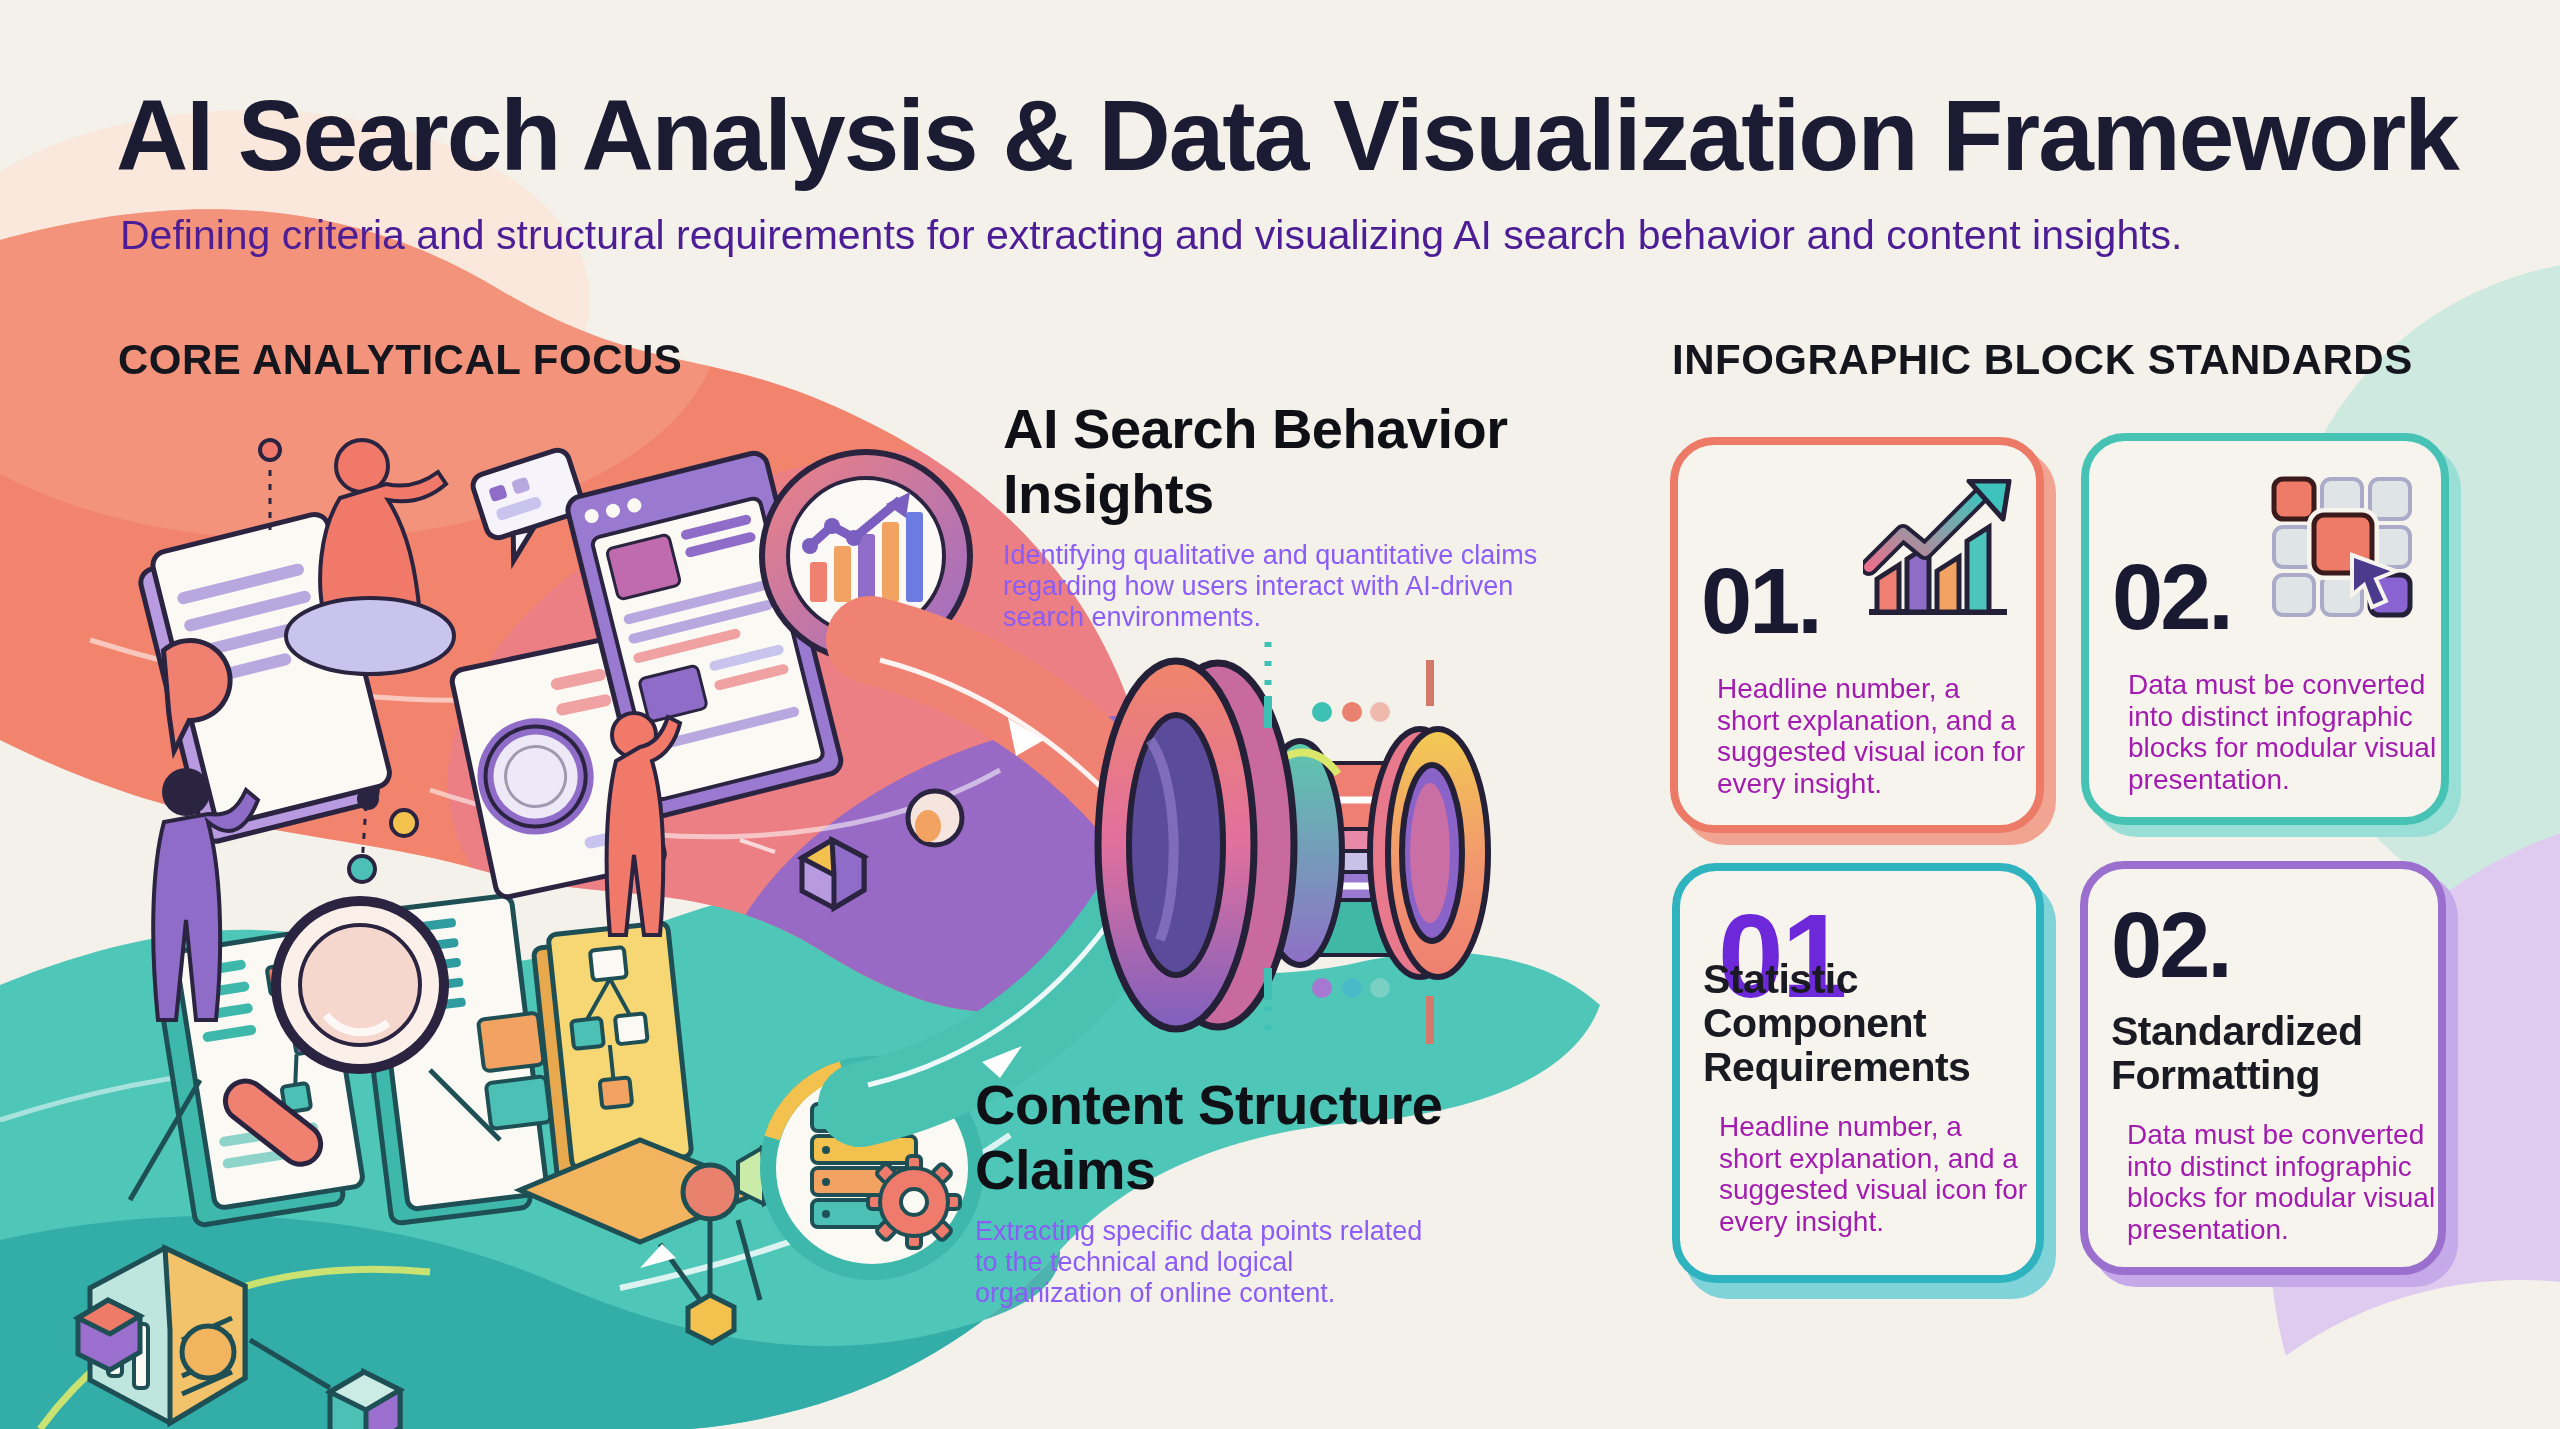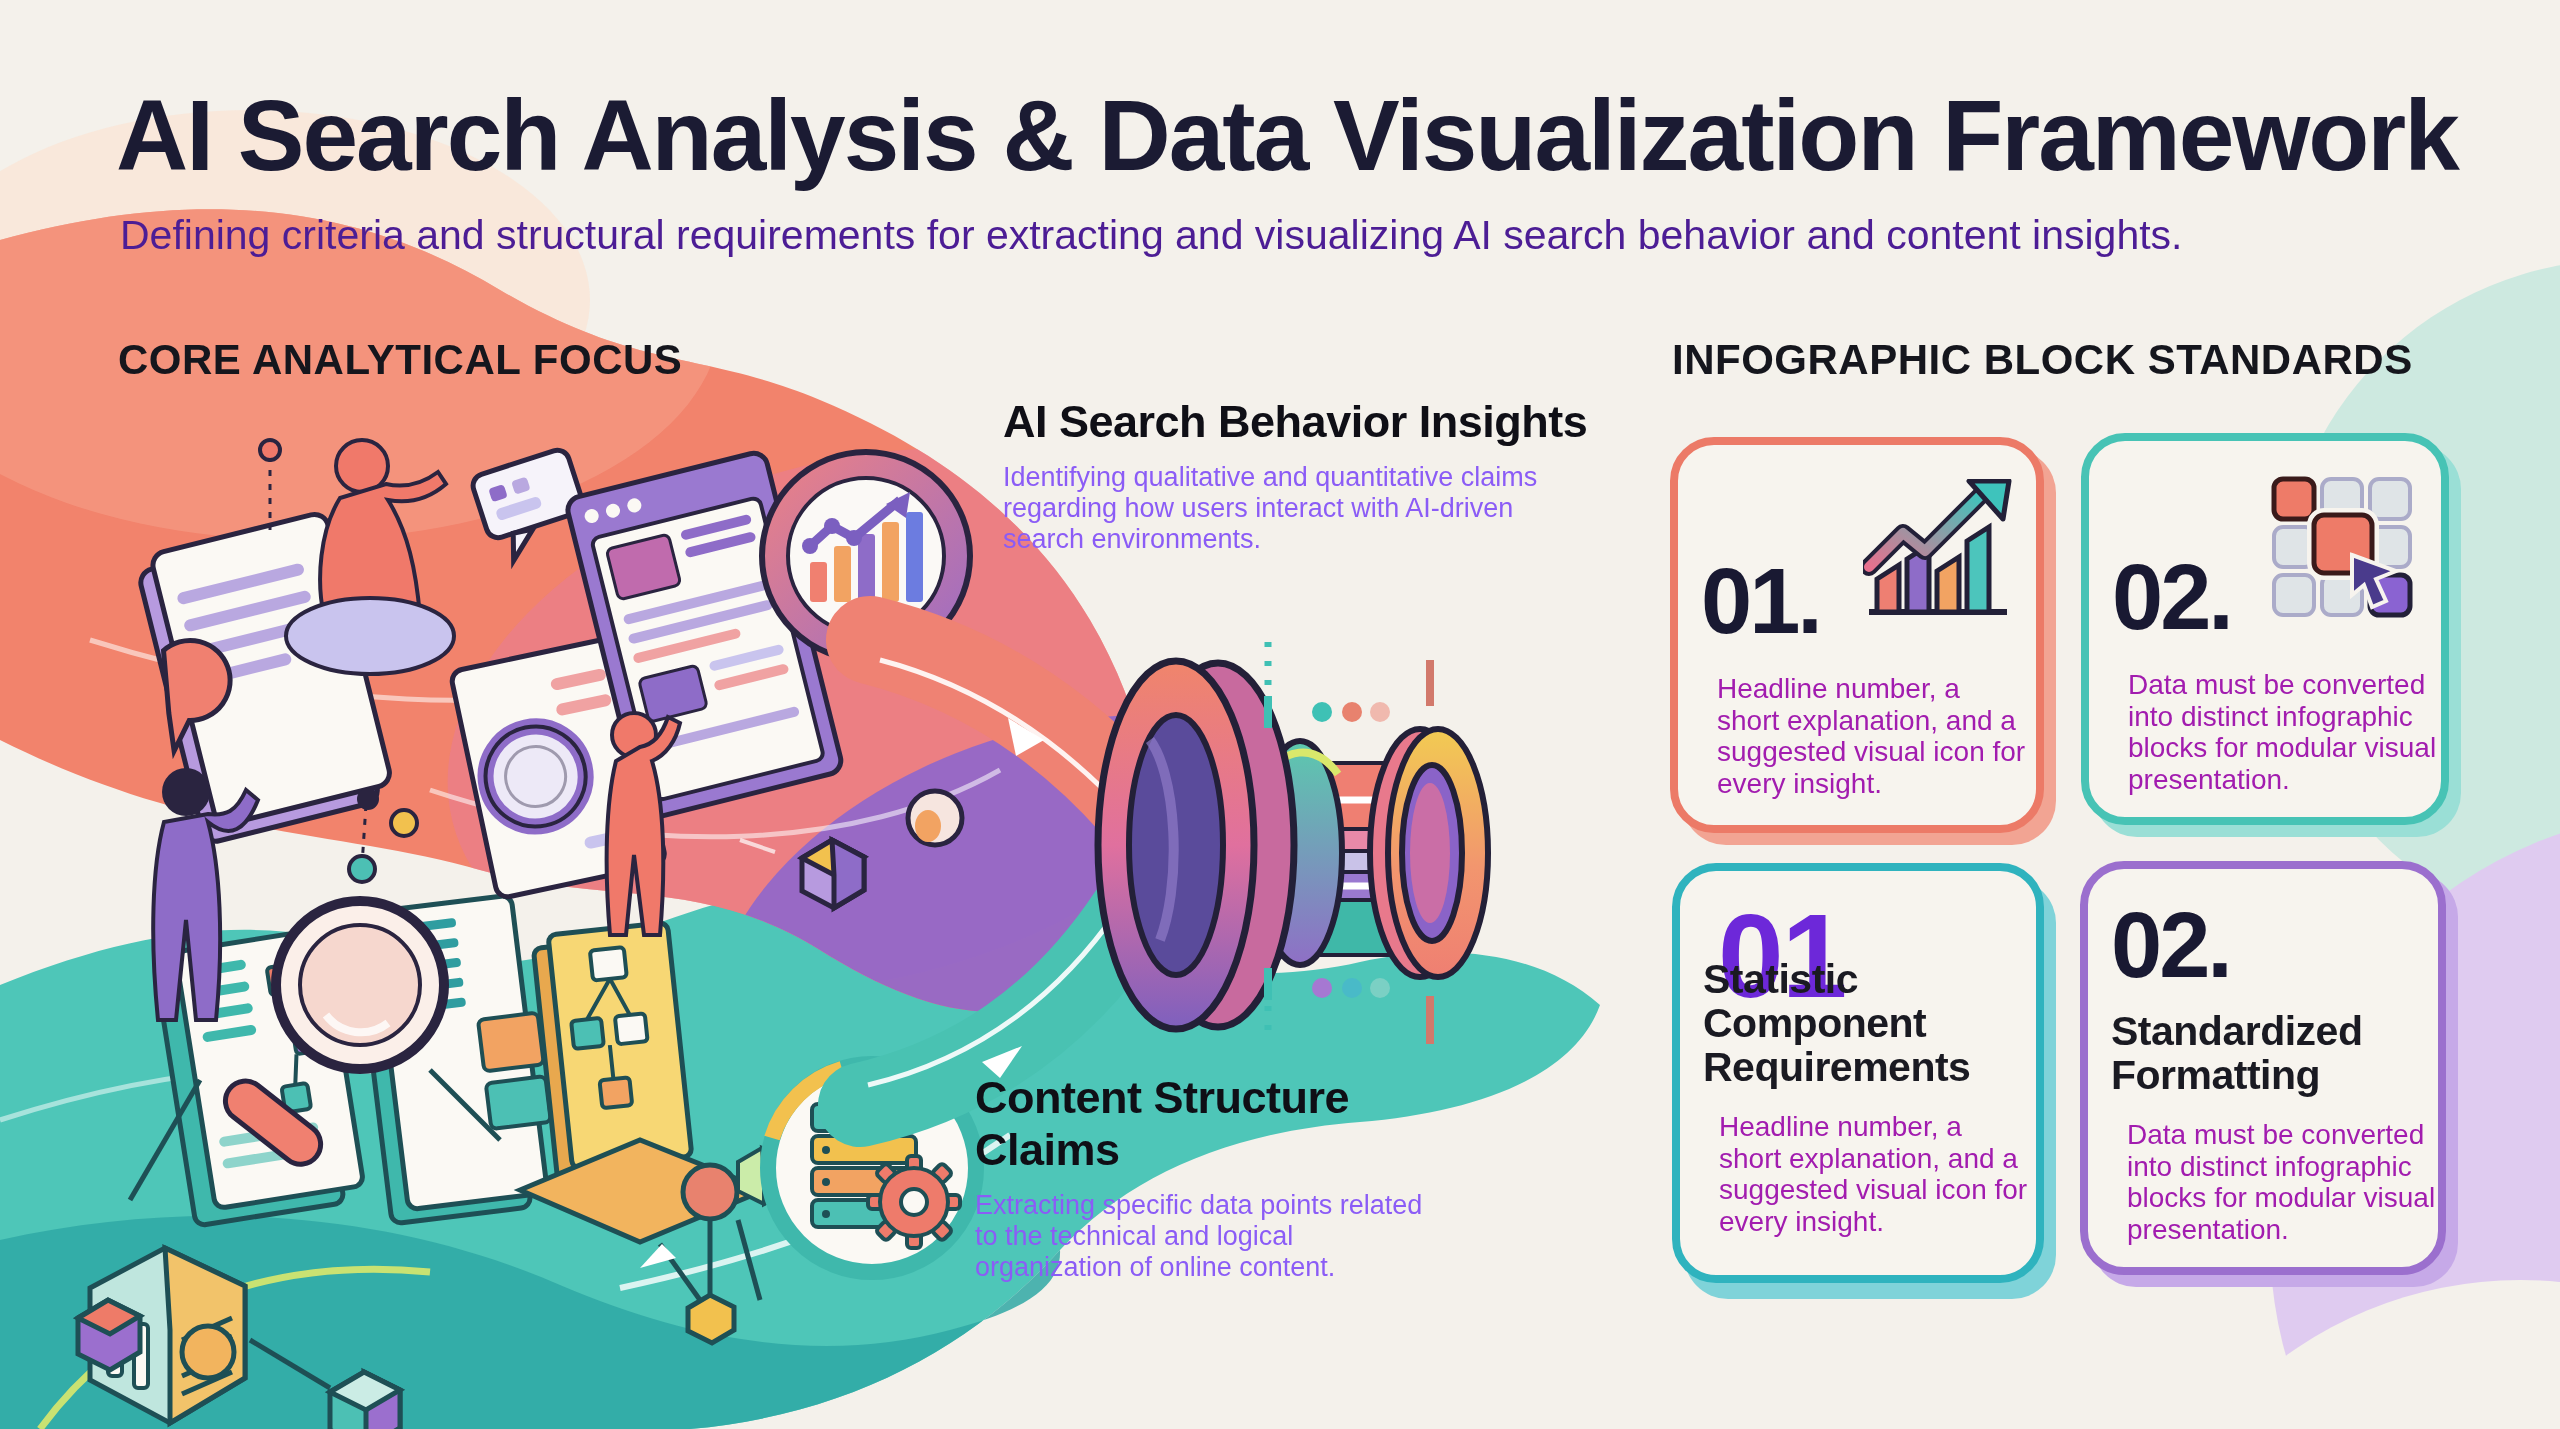--- a/index.html
+++ b/index.html
@@ -18,21 +18,21 @@
   .page-subtitle{
     left:120px;top:212px;font-size:41px;font-weight:400;color:#4c1d95;
     letter-spacing:0px;white-space:nowrap;
   }
   .section-heading{
     font-size:42px;font-weight:700;color:#15161D;letter-spacing:.5px;white-space:nowrap;
   }
   .heading-core{left:118px;top:336px;}
   .heading-standards{left:1672px;top:336px;}
   .callout h3{
-    margin:0;font-size:45px;font-weight:700;color:#0F0F16;letter-spacing:-.5px;
+    margin:0;font-size:56px;font-weight:700;color:#0F0F16;letter-spacing:-.5px;
   }
   .callout p{
     margin:14px 0 0 0;font-size:27px;line-height:31px;color:#8b5cf6;
   }
   .callout-behavior{left:1003px;top:396px;width:600px;}
   .callout-behavior p{width:580px;}
   .callout-content{left:975px;top:1072px;width:520px;}
   .callout-content p{width:460px;}
   .card{
     position:absolute;box-sizing:border-box;background:#F7F4EE;

